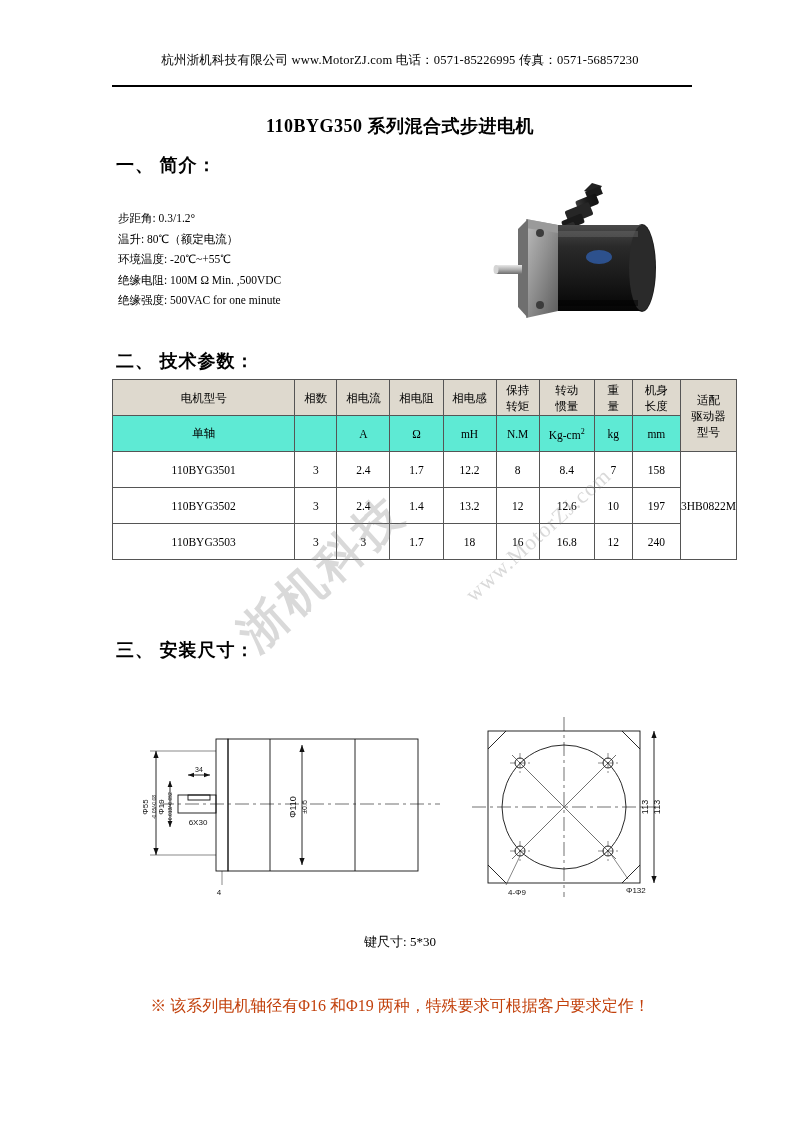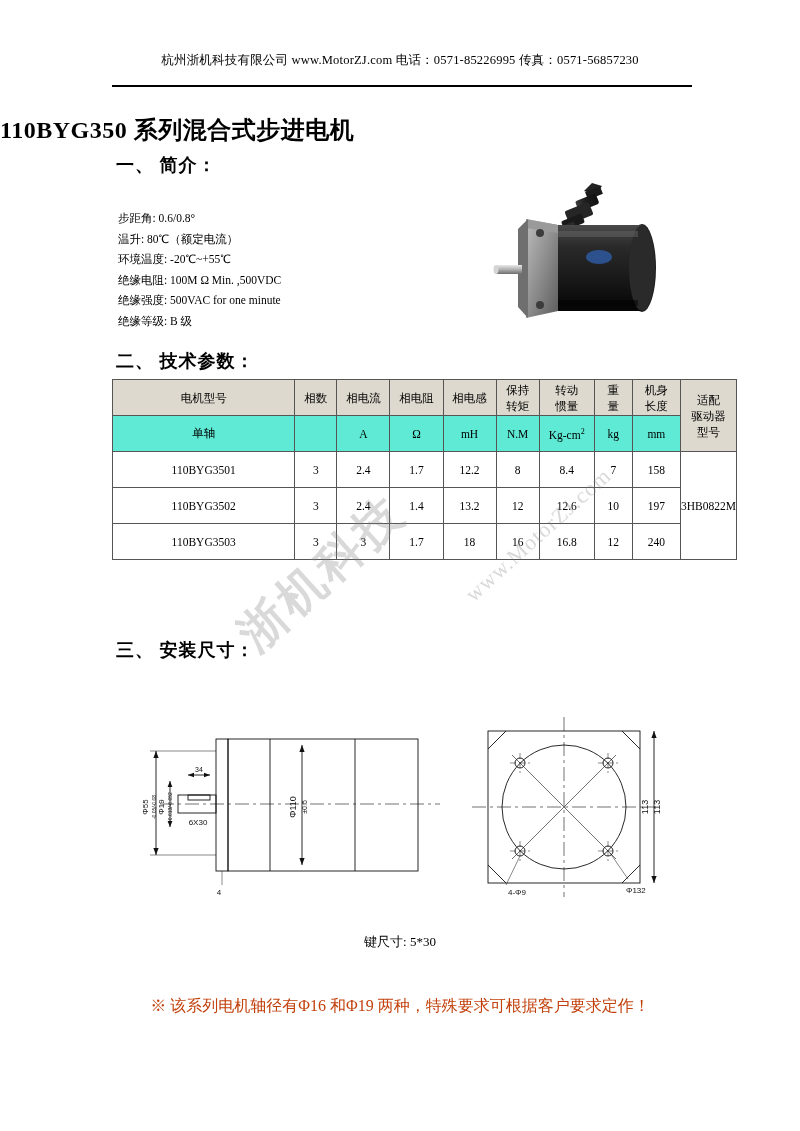--- a/index.html
+++ b/index.html
@@ -34,22 +34,22 @@
   }
   .header-rule {
     position: absolute;
     left: 112px; top: 77px; width: 580px;
     border-bottom: 2px solid #000;
   }
   
   .doc-title {
     position: absolute;
     left: 0; top: 106px; width: 800px;
-    text-align: left;
-    font-size: 24px;
+    text-align: center;
+    font-size: 18px;
     font-weight: bold;
     letter-spacing: 0.5px;
   }
   
   .sec-head {
     position: absolute;
     font-size: 18px;
     font-weight: bold;
     letter-spacing: 1px;
   }
@@ -170,41 +170,37 @@
   </div>
   <div class="header-rule"></div>
 
   <div class="doc-title">110BYG350 系列混合式步进电机</div>
 
   <div class="sec-head" id="sec1">一、 简介：</div>
 
   <div class="specs">
     <div class="spec-line">
       <span class="spec-label">步距角:</span>
-      <span class="spec-value">0.6/0.8°</span>
+      <span class="spec-value">0.3/1.2°</span>
     </div>
     <div class="spec-line">
       <span class="spec-label">温升:</span>
       <span class="spec-value">80℃（额定电流）</span>
     </div>
     <div class="spec-line">
       <span class="spec-label">环境温度:</span>
       <span class="spec-value">-20℃~+55℃</span>
     </div>
     <div class="spec-line">
       <span class="spec-label">绝缘电阻:</span>
       <span class="spec-value">100M Ω Min. ,500VDC</span>
     </div>
     <div class="spec-line">
       <span class="spec-label">绝缘强度:</span>
       <span class="spec-value">500VAC for one minute</span>
-    </div>
-    <div class="spec-line">
-      <span class="spec-label">绝缘等级:</span>
-      <span class="spec-value">B 级</span>
     </div>
   </div>
 
   <div class="photo">
     <svg width="208" height="165" viewBox="0 0 208 165">
       <defs>
         <linearGradient id="bodyG" x1="0" y1="0" x2="0" y2="1">
           <stop offset="0%" stop-color="#4a4a4a"></stop>
           <stop offset="25%" stop-color="#2a2a2a"></stop>
           <stop offset="60%" stop-color="#1a1a1a"></stop>

